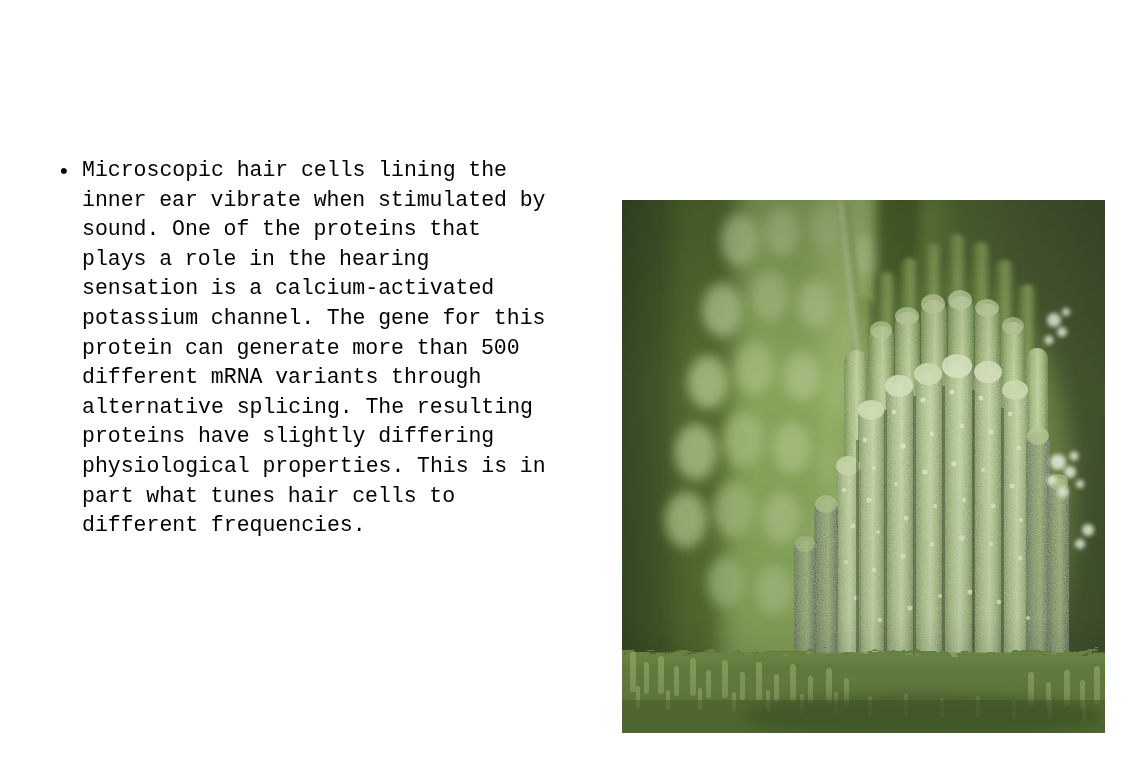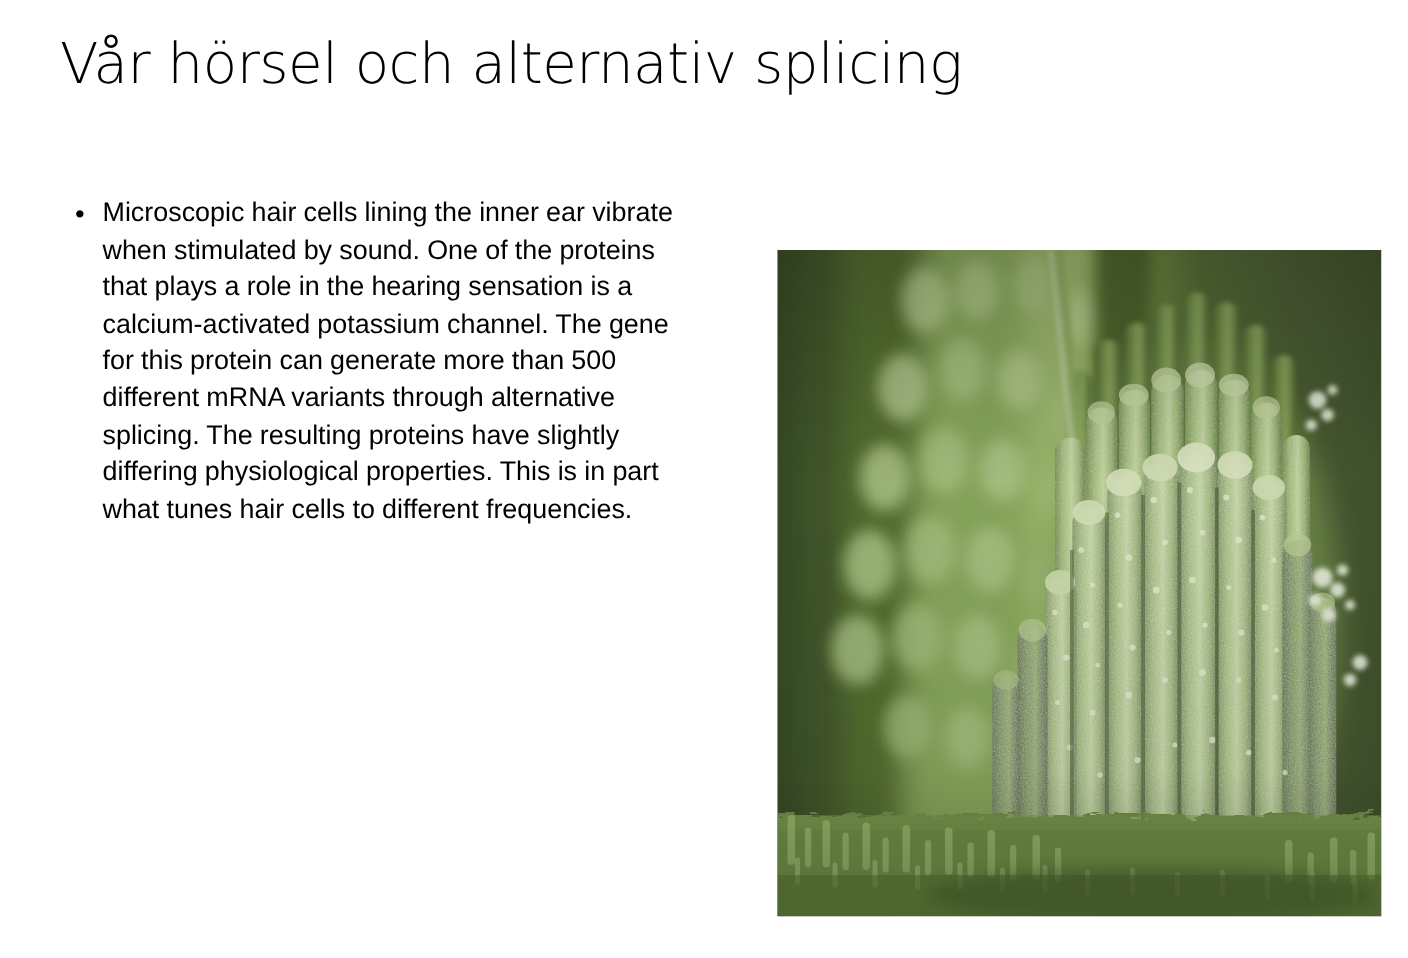--- a/index.html
+++ b/index.html
@@ -54,21 +54,21 @@
     width: 26px;
     font-size: 22px;
     line-height: 29.6px;
     color: #000000;
     text-align: left;
     padding-left: 4px;
     box-sizing: border-box;
   }
   .bullet-text {
     flex: 1 1 auto;
-    font-family: Liberation Sans, sans-serif;
+    font-family: Liberation Mono, monospace;
     font-size: 21.5px;
     line-height: 29.6px;
     color: #000000;
     text-align: left;
     word-spacing: -0.2px;
   }
 
   
   #micrograph {
     position: absolute;
@@ -83,21 +83,20 @@
     display: block;
     width: 100%;
     height: 100%;
   }
 </style>
 </head>
 <body>
 
 <div id="slide">
 
-  <div id="slide-title">Vår hörsel och alternativ splicing</div>
 
   <div id="body-block">
     <div class="bullet-row">
       <span class="bullet-marker">•</span>
       <span class="bullet-text">Microscopic hair cells lining the inner ear vibrate when stimulated by sound. One of the proteins that plays a role in the hearing sensation is a calcium-activated potassium channel. The gene for this protein can generate more than 500 different mRNA variants through alternative splicing. The resulting proteins have slightly differing physiological properties. This is in part what tunes hair cells to different frequencies.</span>
     </div>
   </div>
 
   <div id="micrograph">
     <svg viewBox="0 0 483 533" preserveAspectRatio="none">

